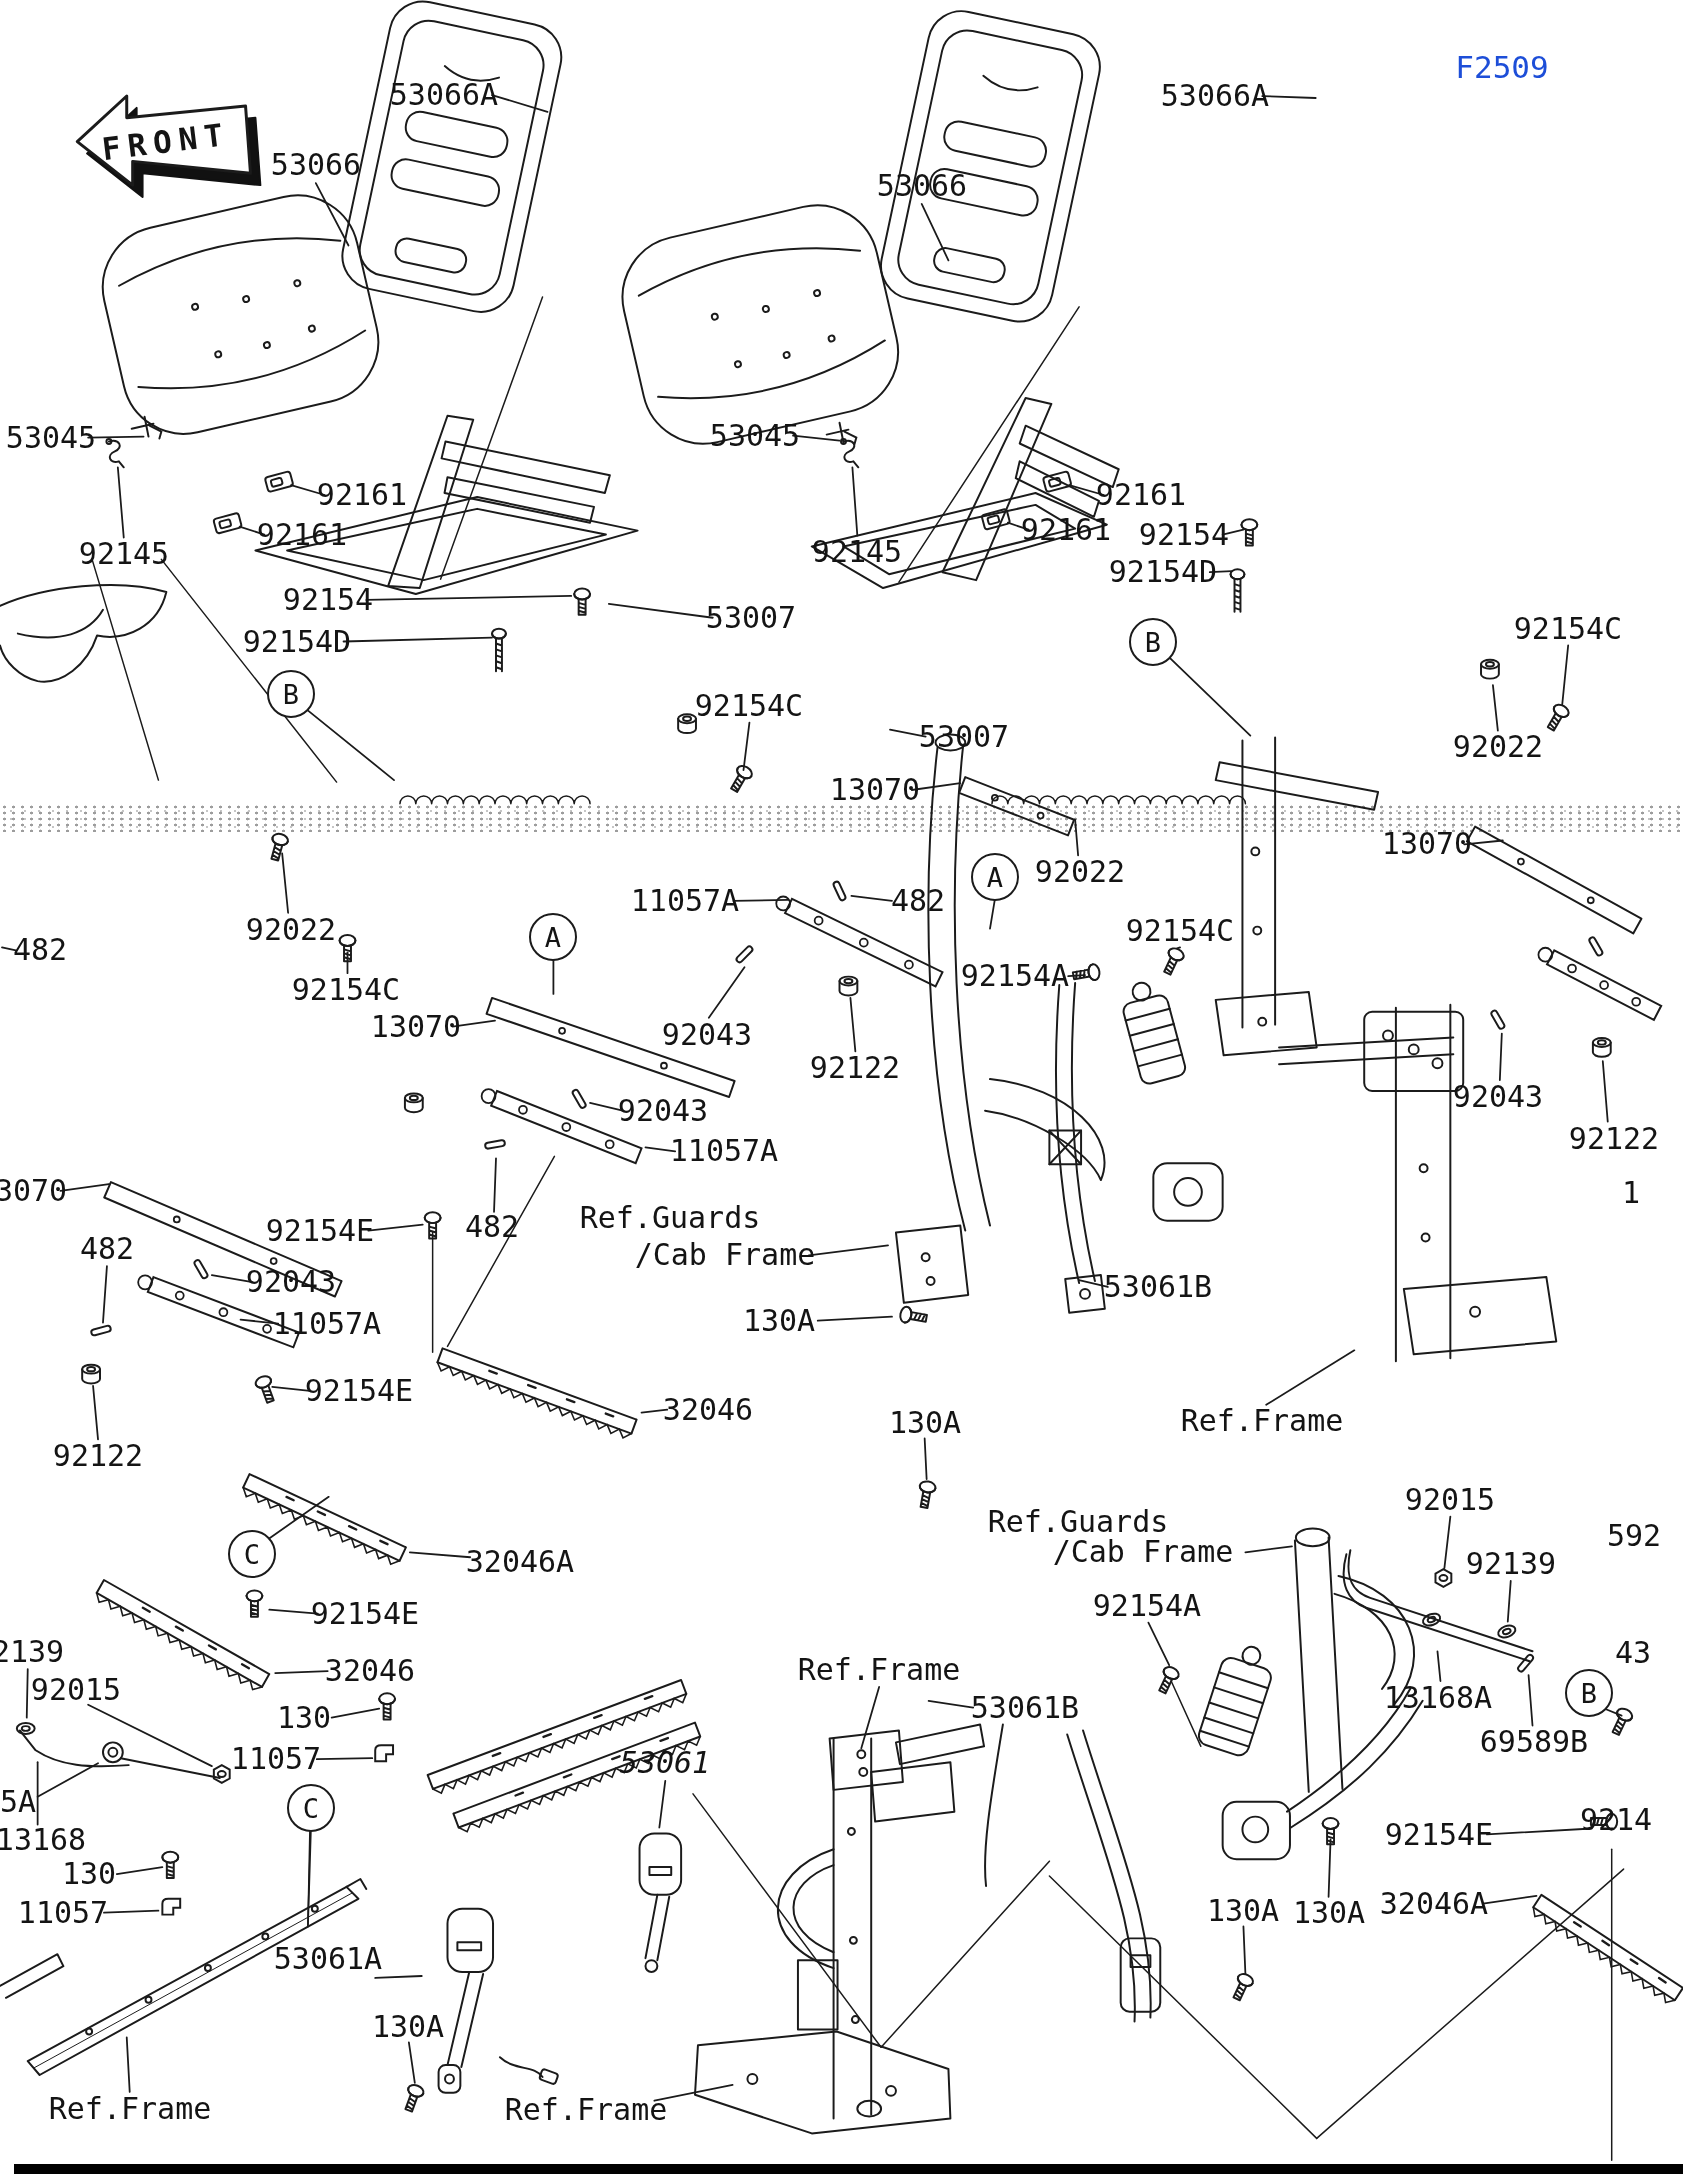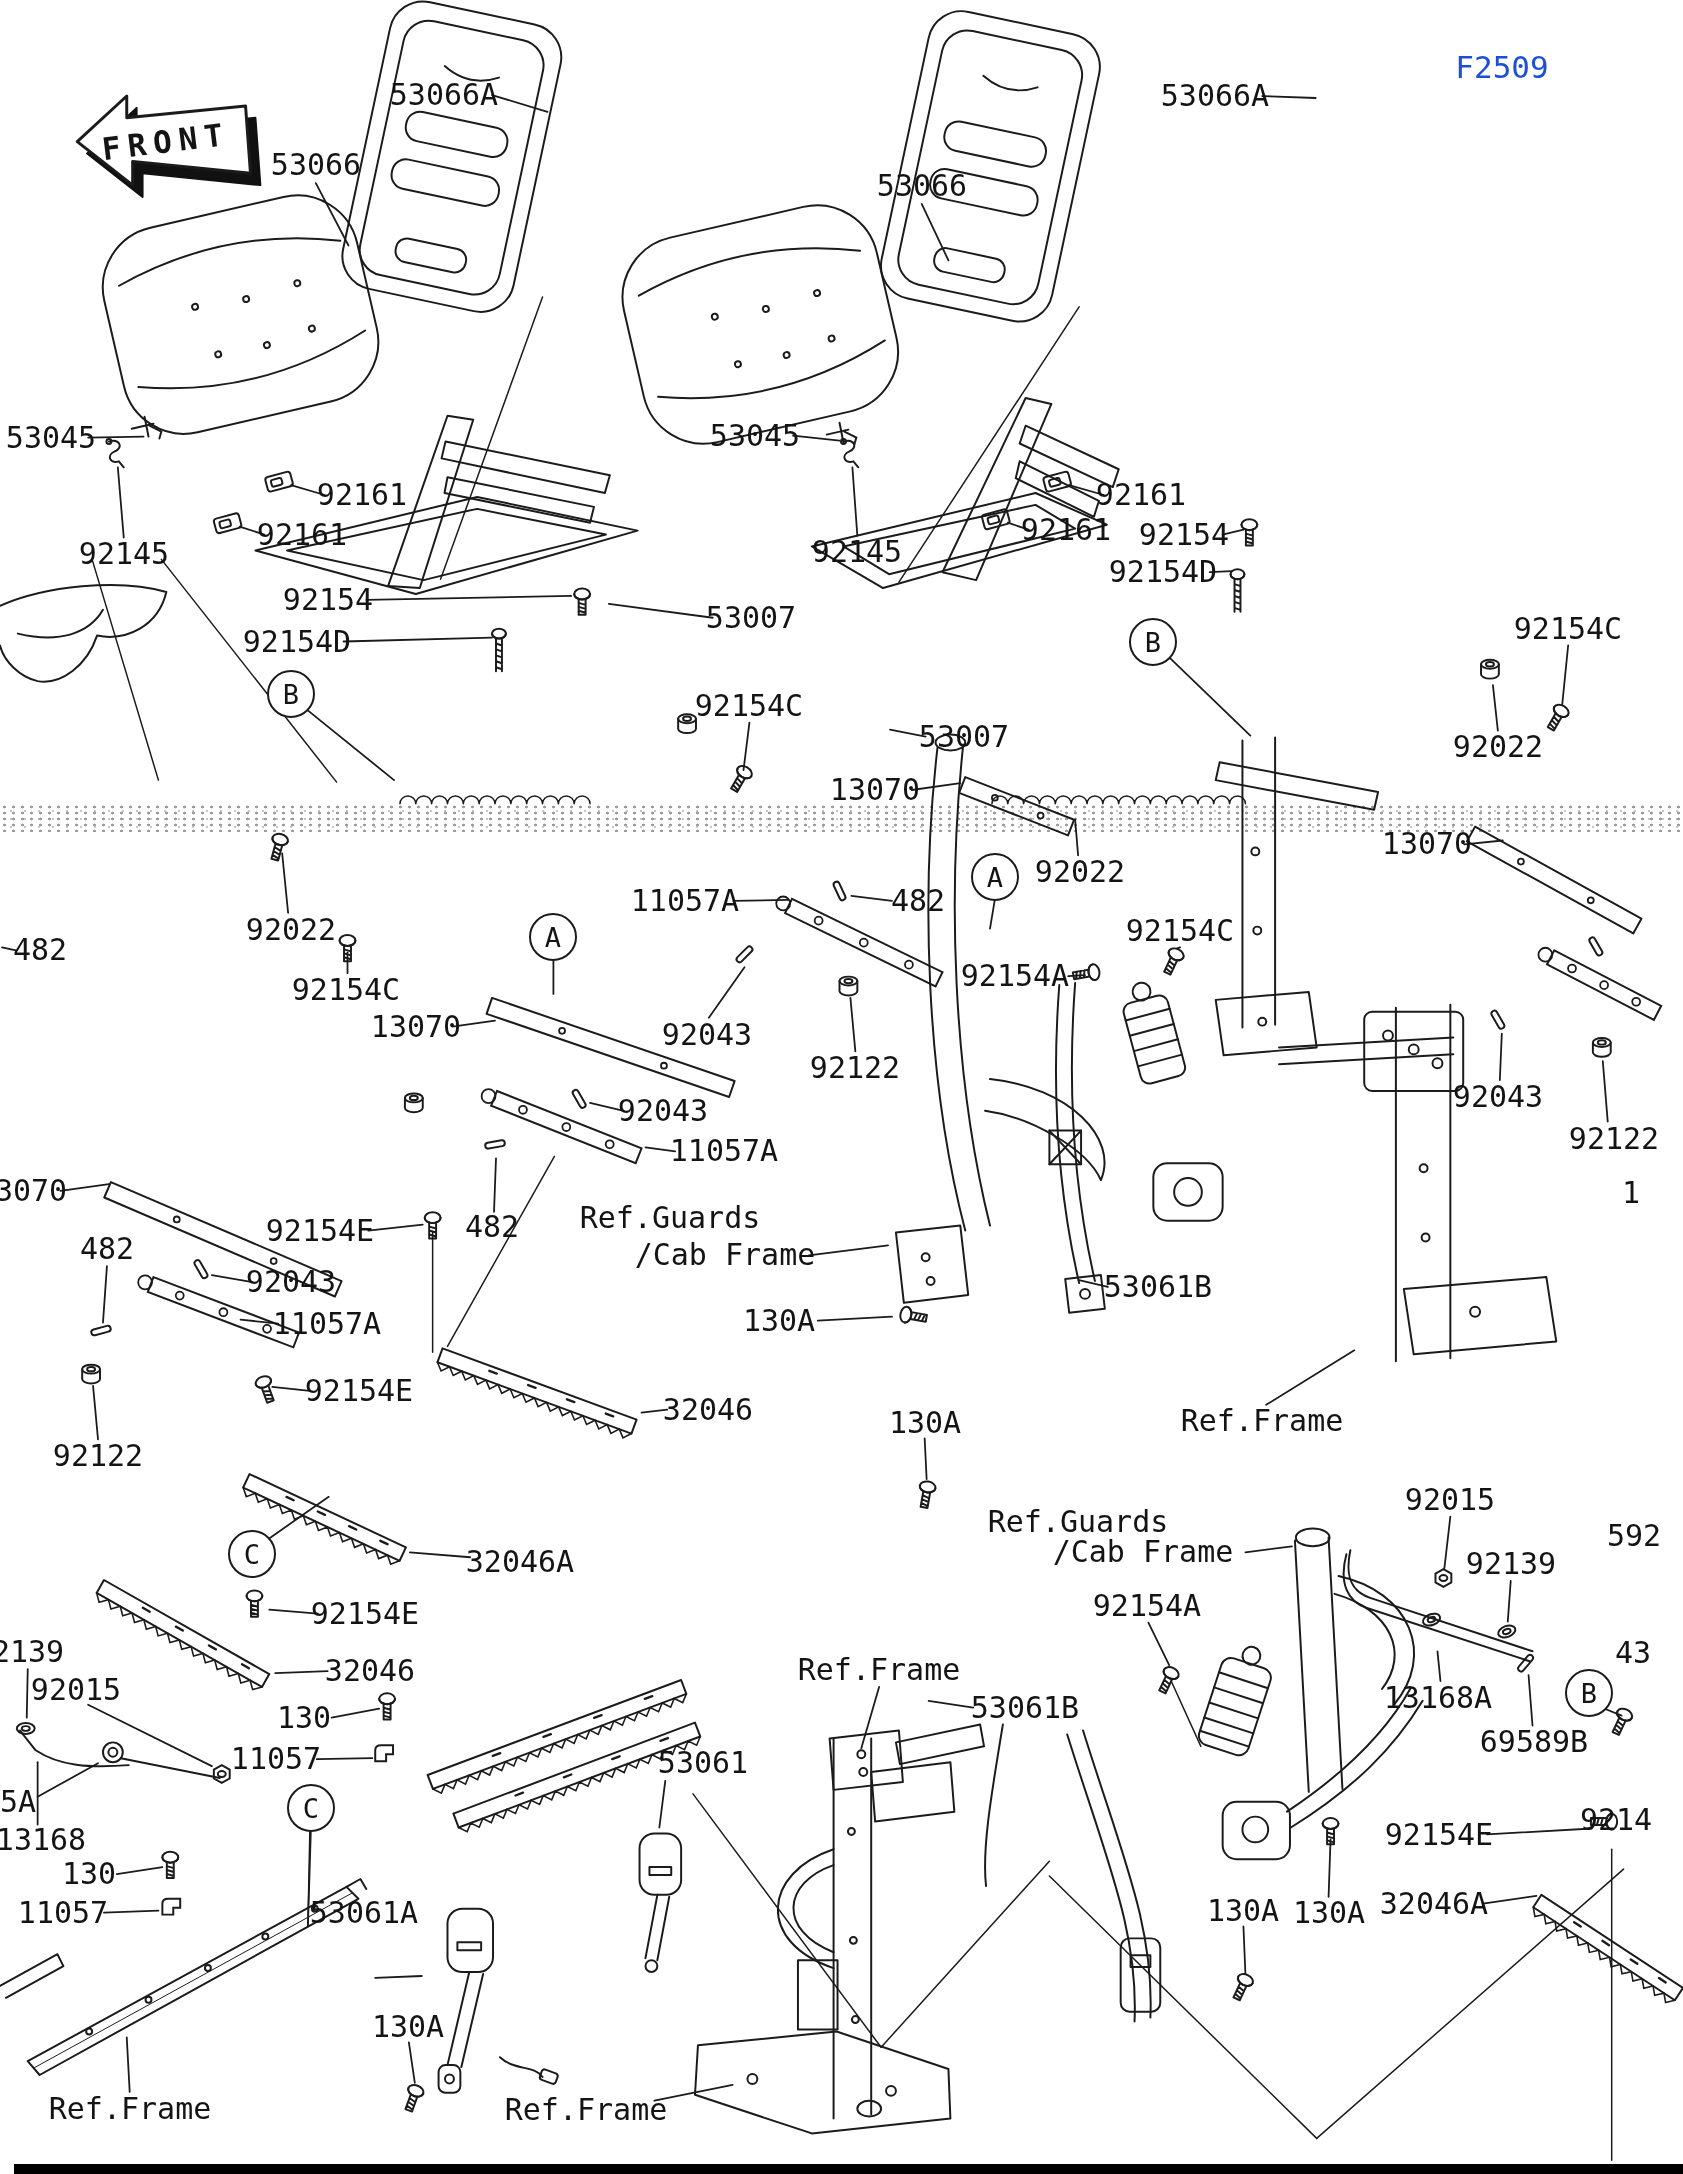--- a/index.html
+++ b/index.html
@@ -599,24 +599,24 @@
     <div class="callout" style="left: 370px; top: 1671px;">32046</div>
     <div class="callout" style="left: 520px; top: 1562px;">32046A</div>
     <div class="callout" style="left: 28px; top: 1652px;">2139</div>
     <div class="callout" style="left: 76px; top: 1690px;">92015</div>
     <div class="callout" style="left: 18px; top: 1802px;">5A</div>
     <div class="callout" style="left: 41px; top: 1840px;">13168</div>
     <div class="callout" style="left: 89px; top: 1874px;">130</div>
     <div class="callout" style="left: 63px; top: 1913px;">11057</div>
     <div class="callout" style="left: 304px; top: 1718px;">130</div>
     <div class="callout" style="left: 276px; top: 1759px;">11057</div>
-    <div class="callout" style="left: 703px; top: 1763px;">53061</div>
+    <div class="callout" style="left: 665px; top: 1763px; font-style: italic;">53061</div>
     <div class="callout" style="left: 1025px; top: 1708px;">53061B</div>
     <div class="callout" style="left: 879px; top: 1670px;">Ref.Frame</div>
-    <div class="callout" style="left: 328px; top: 1913px; margin-left: 36px;">53061A</div>
+    <div class="callout" style="left: 328px; top: 1959px;">53061A</div>
     <div class="callout" style="left: 408px; top: 2027px;">130A</div>
     <div class="callout" style="left: 1243px; top: 1911px;">130A</div>
     <div class="callout" style="left: 1329px; top: 1913px;">130A</div>
     <div class="callout" style="left: 1439px; top: 1835px;">92154E</div>
     <div class="callout" style="left: 1434px; top: 1904px;">32046A</div>
     <div class="callout" style="left: 130px; top: 2109px;">Ref.Frame</div>
     <div class="callout" style="left: 586px; top: 2110px;">Ref.Frame</div>
     <div class="marker" style="left: 291px; top: 694px;">B</div>
     <div class="marker" style="left: 1153px; top: 642px;">B</div>
     <div class="marker" style="left: 553px; top: 937px;">A</div>

